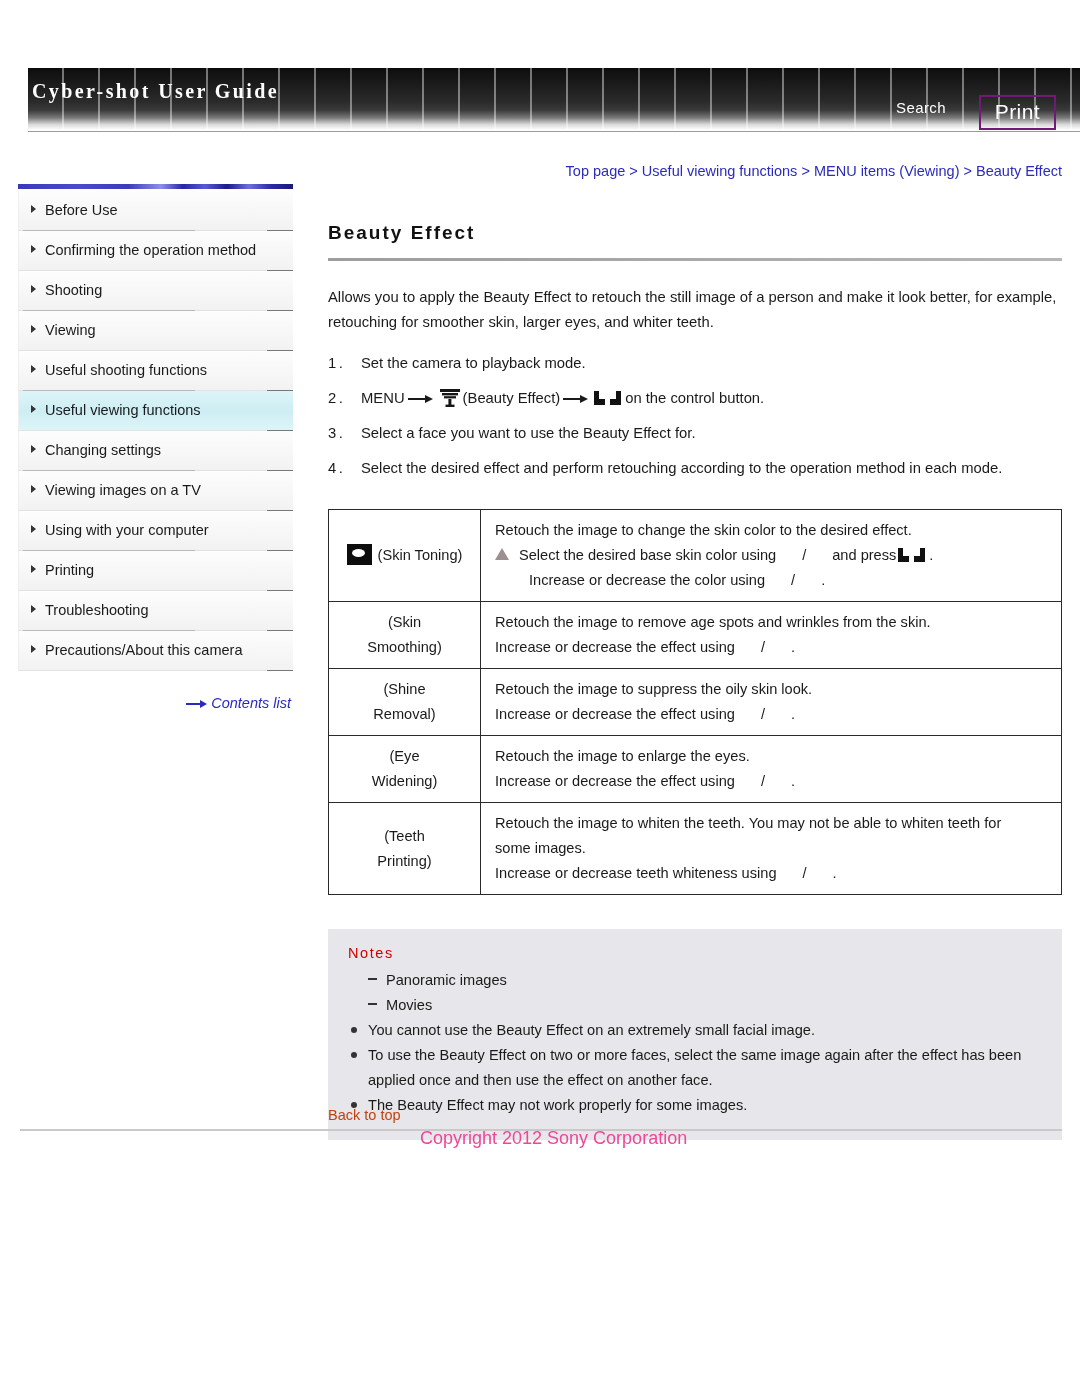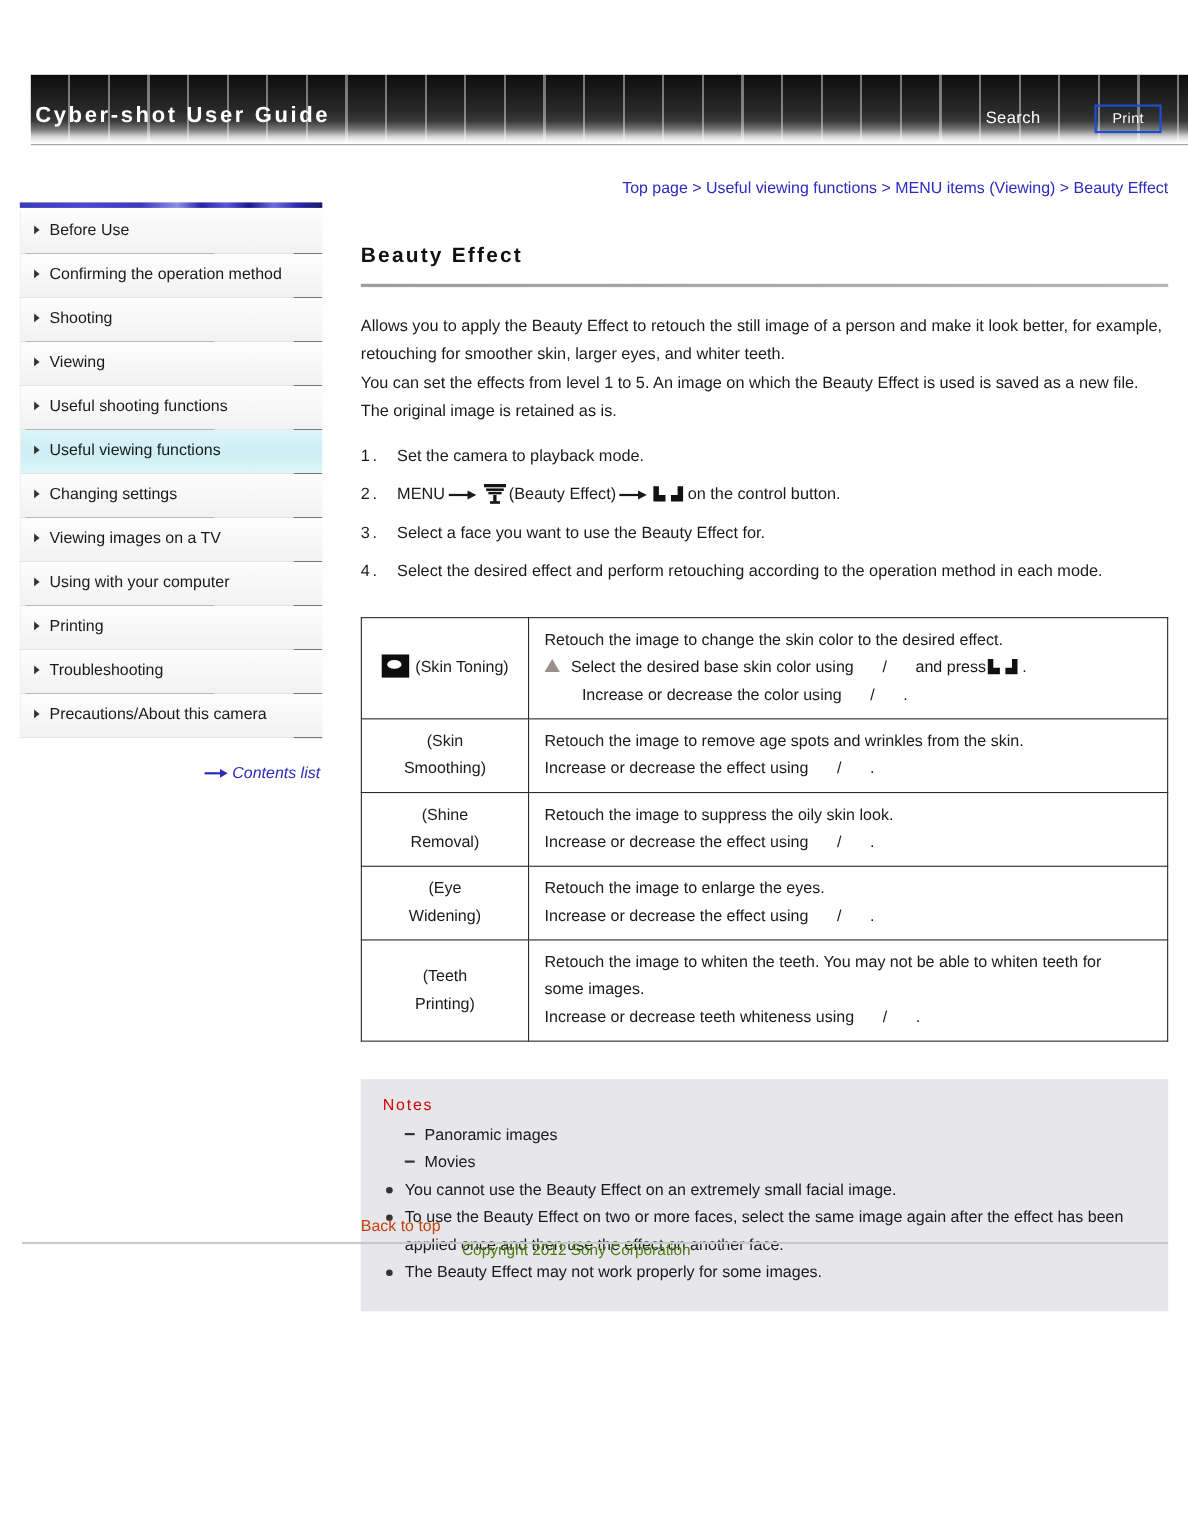--- a/index.html
+++ b/index.html
@@ -30,37 +30,38 @@
       rgba(255,255,255,0) 34px,
       rgba(255,255,255,0.42) 34px,
       rgba(255,255,255,0.42) 36px);
     pointer-events: none;
   }
   #header-underline {
     position: absolute; left: 28px; top: 131px;
     width: 1052px; height: 1px; background: #9a9a9a;
   }
   #site-title {
-    position: absolute; left: 32px; top: 94px;
+    position: absolute; left: 32px; top: 80px;
     color: #ffffff;
     font-size: 20px;
     font-weight: bold;
     letter-spacing: 2.4px;
     white-space: nowrap;
+    font-family: Liberation Serif, serif;
   }
   #search-button {
     position: absolute; right: 134px; top: 99px;
     color: #ffffff; font-size: 15px;
     letter-spacing: .4px;
     cursor: pointer;
   }
   #print-button {
     position: absolute; right: 24px; top: 95px;
-    color: #ffffff; font-size: 13px;
-    border: 2px solid #1d4ed8;
+    color: #ffffff; font-size: 21px;
+    border: 2px solid #701a75;
     padding: 3px 14px 4px;
     letter-spacing: .4px;
     cursor: pointer;
   }
 
   
   #breadcrumb {
     position: absolute; left: 0; top: 163px;
     width: 1062px;
     text-align: right;
@@ -305,22 +306,22 @@
     color: #c2410c;
     cursor: pointer;
   }
   #footer-rule {
     position: absolute; left: 20px; top: 1129px;
     width: 1042px; height: 2px;
     background: #c9c9c9;
   }
   #copyright {
     position: absolute; left: 420px; top: 1128px;
-    font-size: 14px;
-    color: #4d7c0f;
+    font-size: 18px;
+    color: #ec4899;
   }
 </style>
 </head>
 <body>
 
 <div id="header-bar">
   <div id="header-stripes"></div>
 </div>
 <div id="header-underline"></div>
 <div id="site-title">Cyber-shot User Guide</div>
@@ -347,21 +348,20 @@
     </div>
   <div id="contents-list">
     <span class="arrow"></span><span>Contents list</span>
   </div>
 </div>
 
 <div id="main">
   <div id="page-title">Beauty Effect</div>
   <div id="title-rule"></div>
   <p class="para">Allows you to apply the Beauty Effect to retouch the still image of a person and make it look better, for example, retouching for smoother skin, larger eyes, and whiter teeth.</p>
-  <p class="para">You can set the effects from level 1 to 5. An image on which the Beauty Effect is used is saved as a new file. The original image is retained as is.</p>
 
   <div id="steps">
       <div class="step"><span class="num">1.</span><span>Set the camera to playback mode.</span></div>
       <div class="step"><span class="num">2.</span><span>MENU</span><span class="arrow-r"></span><svg class="icon-beauty" viewBox="0 0 22 20">
           <rect x="1" y="1" width="20" height="3" fill="#161616"></rect>
           <rect x="3" y="5" width="16" height="2.4" fill="#161616"></rect>
           <rect x="5" y="8.2" width="12" height="2.2" fill="#161616"></rect>
           <rect x="9.4" y="11" width="3" height="6" fill="#161616"></rect>
           <rect x="6.5" y="16.6" width="9" height="2.4" fill="#161616"></rect>
         </svg><span>(Beauty Effect)</span><span class="arrow-r"></span><svg class="icon-ctrl" viewBox="0 0 30 17">

